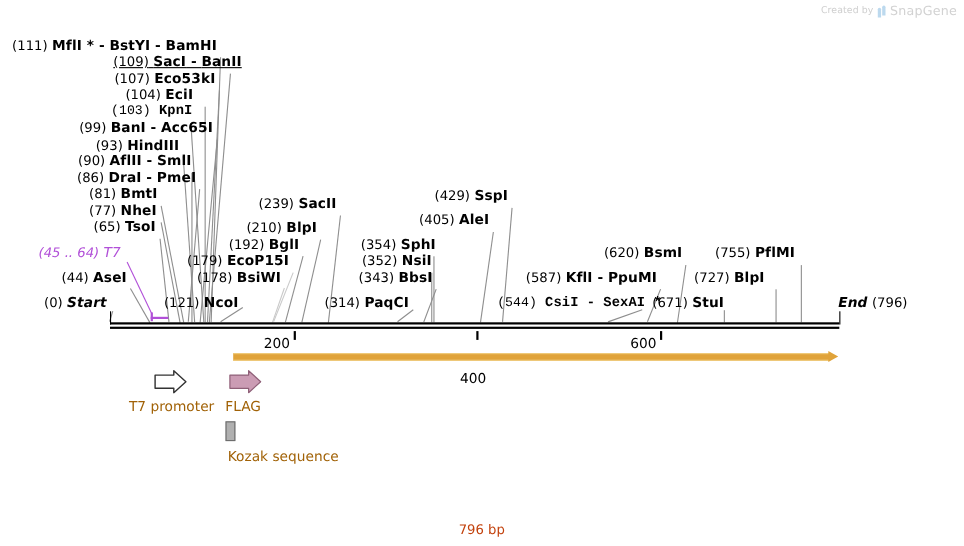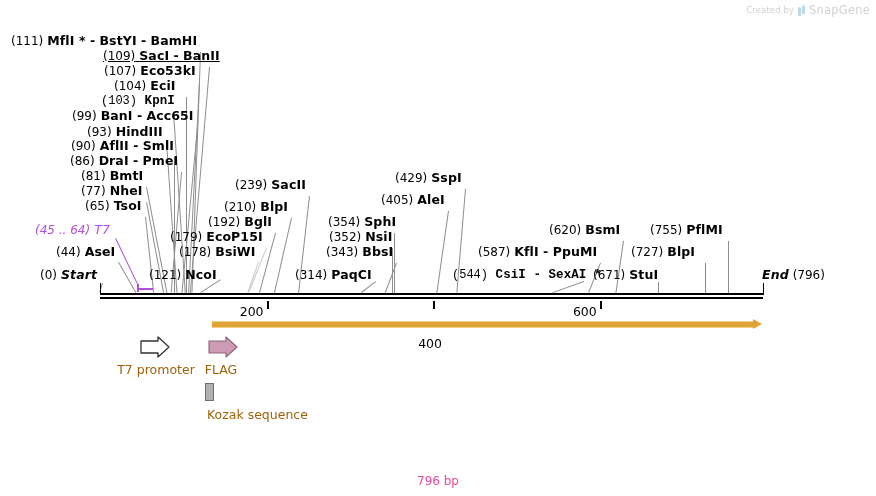--- a/index.html
+++ b/index.html
@@ -188,21 +188,21 @@
     font-size: 14.5px;
     font-weight: bold;
     color: #000;
   }
   #subtitle {
     position: absolute;
     left: 0; right: 0;
     top: 474px;
     text-align: center;
     font-size: 12px;
-    color: #ec4899;
+    color: #c2410c;
   }
 </style>
 </head>
 <body>
 
 <div id="map">
 
   <div id="watermark">
     <span class="wm-created">Created by</span>
     <span class="wm-logo"></span>

